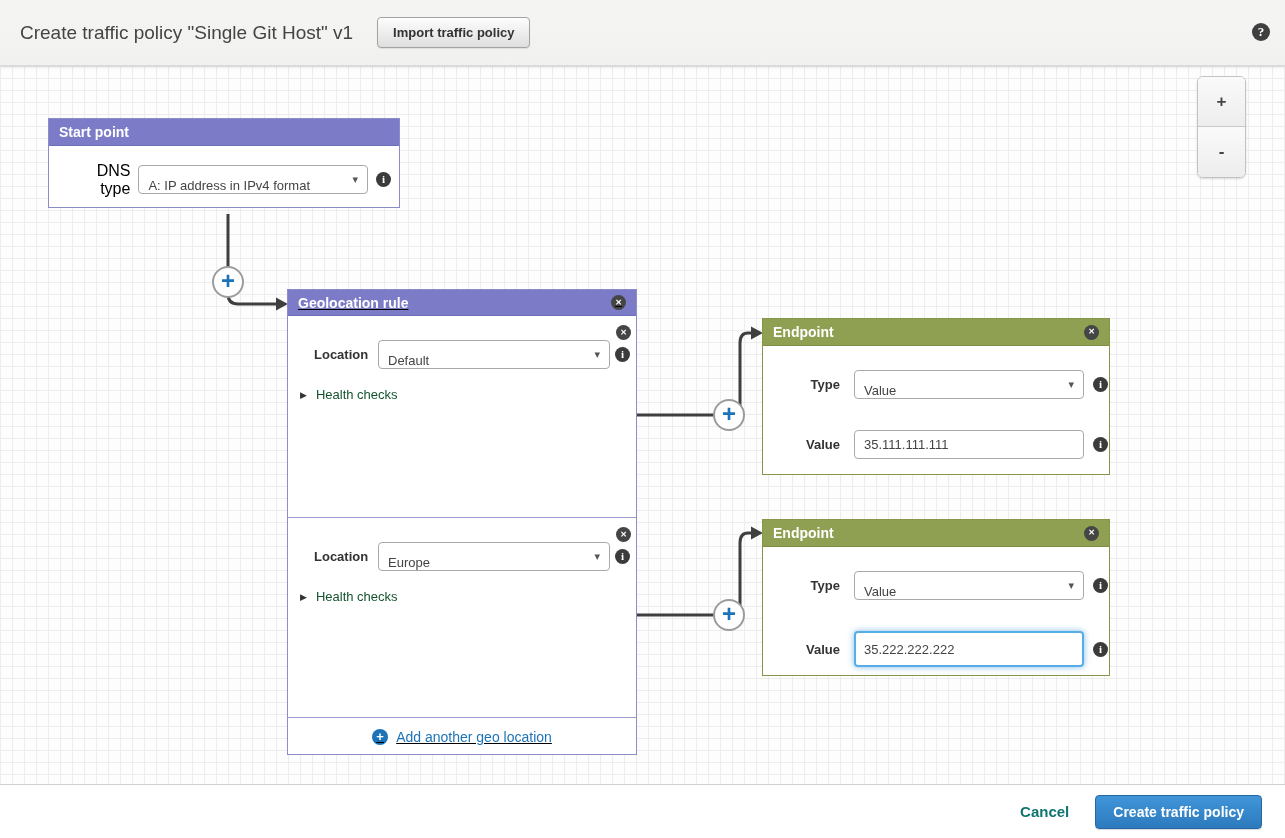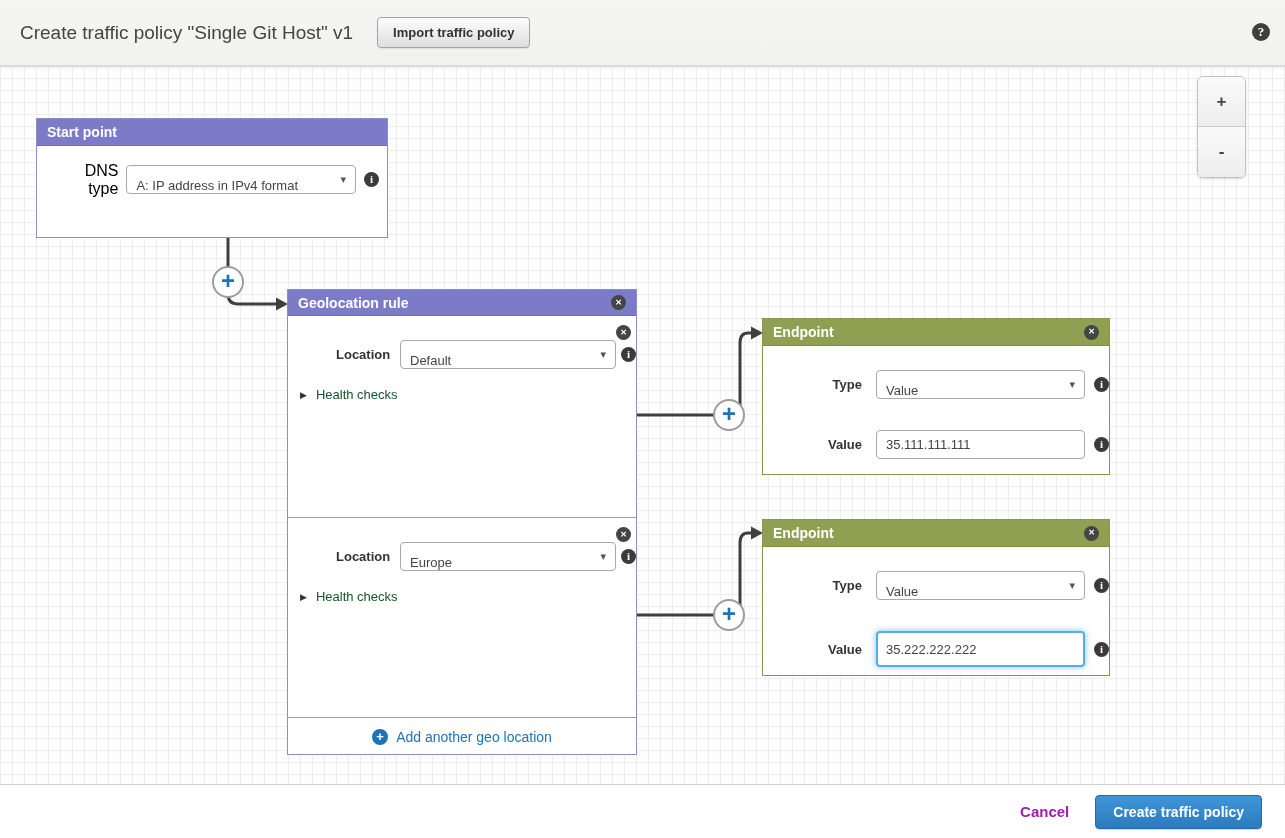--- a/index.html
+++ b/index.html
@@ -61,46 +61,46 @@
   }
   .info-icon {
     width:15px; height:15px; border-radius:50%; flex:0 0 auto;
     background:#3b3b3b; color:#fff; font-size:11px; font-weight:bold;
     font-family:"Liberation Serif", serif;
     display:flex; align-items:center; justify-content:center;
     cursor:pointer; line-height:1;
   }
 
   .row { display:flex; align-items:center; }
-  .row label { font-size:13px; font-weight:bold; color:#333; text-align:right; flex:0 0 auto;margin-left:22px; }
+  .row label { font-size:13px; font-weight:bold; color:#333; text-align:right; flex:0 0 auto; }
   .dropdown {
     height:29px; background:#fff; border:1px solid #a9a9a9; border-radius:4px;
     display:flex; align-items:center; padding:0 9px; font-size:13px; color:#444;
     cursor:pointer;
   }
   .dropdown .dd-text { flex:1;margin-top:12px; }
   .dropdown .caret { color:#555; font-size:11px; margin-left:6px; }
   .text-input {
     height:29px; background:#fff; border:1px solid #a9a9a9; border-radius:4px;
     padding:0 9px; font-size:13px; color:#444; font-family:Liberation Sans, sans-serif;
     outline:none;
   }
   .text-input.focused {
     border:2px solid #55aee5; box-shadow:0 0 6px rgba(64,150,220,.65); padding:16px 8px;
   }
 
   
-  .start-point { left:36px; top:52px; width:352px; height:120px; }
+  .start-point { left:48px; top:52px; width:352px; height:90px; }
   .start-point .node-body { display:flex; align-items:center; height:67px; padding:0 8px 0 24px; }
   .start-point label { width:60px; text-align:right; }
   .start-point .dropdown { width:239px; margin-left:8px; }
   .start-point .info-icon { margin-left:8px; }
 
   
-  .geo-rule { left:287px; top:223px; width:350px; height:466px; }
+  .geo-rule { left:287px; top:223px; width:350px; height:466px;text-decoration:underline; }
   .geo-rule .node-header { height:26px; }
   .geo-section { position:relative; height:202px; border-bottom:1px solid #9a9ad0; }
   .geo-section.second { height:200px; }
   .geo-section .corner-close { position:absolute; top:9px; right:5px; }
   .geo-section .row { position:absolute; left:0; top:24px; width:100%; padding-left:26px; }
   .geo-section label { width:56px; text-align:left; }
   .geo-section .dropdown { width:232px; margin-left:8px; }
   .geo-section .row .info-icon { margin-left:5px; }
   .health-checks {
     position:absolute; left:12px; top:71px;
@@ -151,21 +151,21 @@
     border:none; font-size:17px; font-weight:bold; color:#444; cursor:pointer;
     display:flex; align-items:center; justify-content:center;
   }
   .zoom-btn.zoom-in { border-bottom:1px solid #c9c9c9; }
 
   
   .bottom-bar {
     position:absolute; left:0; top:785px; width:1285px; height:53px; background:#fff;
     display:flex; align-items:center; justify-content:flex-end; padding-right:23px;
   }
-  .cancel-link { font-size:15px; font-weight:bold; color:#a21caf; cursor:pointer; margin-right:26px; }
+  .cancel-link { font-size:15px; font-weight:bold; color:#0f766e; cursor:pointer; margin-right:26px; }
   .create-btn {
     padding:8px 17px; font-size:14px; font-weight:bold; color:#fff;
     background:linear-gradient(#4095d8,#2d7abe);
     border:1px solid #2668a4; border-radius:4px; cursor:pointer;
     box-shadow:0 1px 1px rgba(0,0,0,.15);
     font-family:"Liberation Sans", sans-serif;
   }
 </style>
 </head>
 <body>

